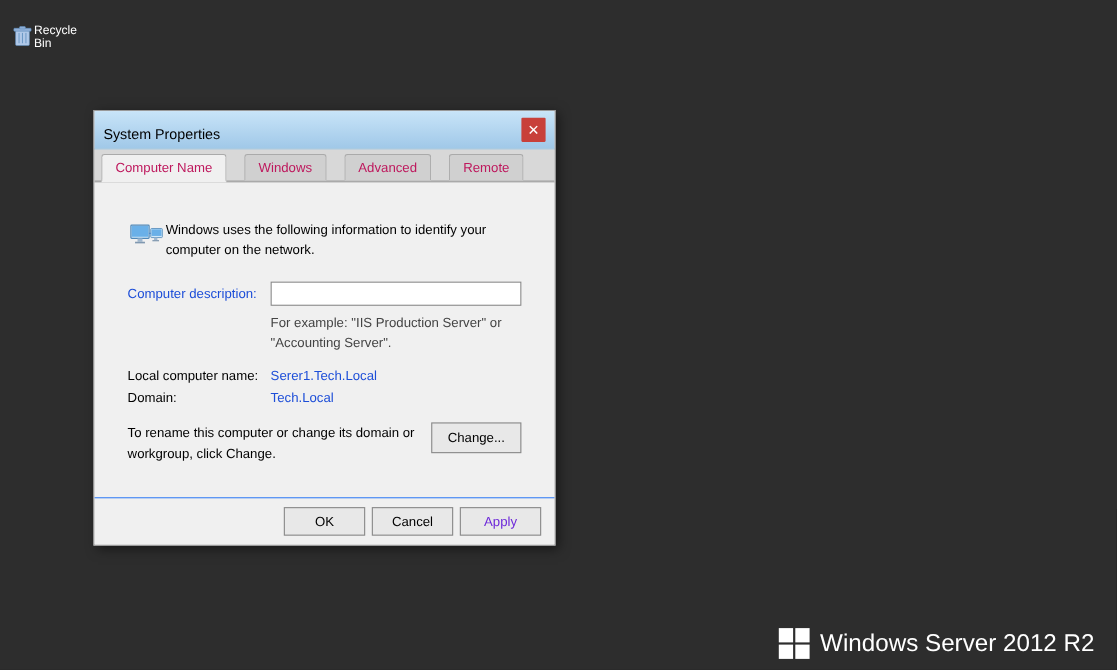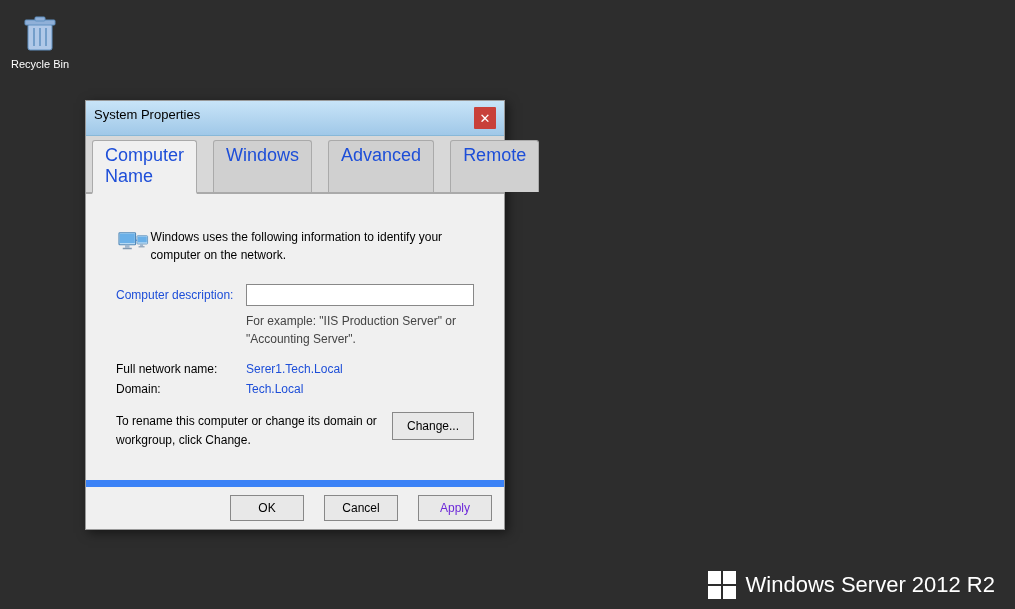--- a/index.html
+++ b/index.html
@@ -21,21 +21,20 @@
       background: #2d2d2d;
       position: relative;
     }
 
     
     .recycle-bin {
       position: absolute;
       top: 10px;
       left: 10px;
       display: flex;
-      flex-direction: column;
       align-items: center;
       color: white;
       font-size: 11px;
       cursor: pointer;
       width: 60px;
     }
     .recycle-bin-icon {
       width: 40px;
       height: 44px;
       margin-bottom: 4px;
@@ -73,21 +72,21 @@
       width: 420px;
       background: #f0f0f0;
       border: 1px solid #999;
       box-shadow: 3px 3px 10px rgba(0,0,0,0.5);
     }
 
     .dialog-titlebar {
       background: linear-gradient(to bottom, #c8e4f8, #a0c8e8);
       padding: 6px 8px;
       display: flex;
-      align-items: flex-start;
+      align-items: flex-end;
       justify-content: space-between;
       border-bottom: 1px solid #88b8d8;
       gap: 36px;
     }
     .dialog-title {
       font-size: 13px;
       font-weight: normal;
       color: #000;
     }
     .dialog-close-btn {
@@ -107,28 +106,28 @@
     
     .tabs {
       display: flex;
       background: #d8d8d8;
       border-bottom: 2px solid #aaa;
       padding-top: 4px;
       padding-left: 6px;
     }
     .tab {
       padding: 4px 12px 5px 12px;
-      font-size: 18px;
+      font-size: 12px;
       cursor: pointer;
       border: 1px solid #aaa;
       border-bottom: none;
       background: #d0d0d0;
       margin-right: 16px;
       border-radius: 3px 3px 0 0;
-      color: #1d4ed8;
+      color: #be185d;
       user-select: none;
     }
     .tab.active {
       background: #f0f0f0;
       border-bottom: 2px solid #f0f0f0;
       margin-bottom: -2px;
       font-weight: normal;
       z-index: 1;
       position: relative;
     }
@@ -212,24 +211,24 @@
       border: 1px solid #888;
       font-size: 12px;
       cursor: pointer;
       flex-shrink: 0;
     }
 
     
     .dialog-footer {
       background: #f0f0f0;
       padding: 8px 12px;
-      border-top: 7px solid #3b82f6;
+      border-top: 1px solid #3b82f6;
       display: flex;
       justify-content: flex-end;
-      gap: 20px;
+      gap: 6px;
     }
     .footer-btn {
       width: 74px;
       height: 26px;
       background: #e8e8e8;
       border: 1px solid #888;
       font-size: 12px;
       cursor: pointer;
     }
     .footer-btn.disabled {
@@ -321,21 +320,21 @@
         <label class="form-label">Computer description:</label>
         <input class="form-input" type="text" style="">
       </div>
 
       <div class="form-hint">
         <span>For example: "IIS Production Server" or</span><br>
         <span>"Accounting Server".</span>
       </div>
 
       <div class="info-field-row">
-        <span class="info-field-label">Full network name:</span>
+        <span class="info-field-label">Local computer name:</span>
         <span class="info-field-value">Serer1.Tech.Local</span>
       </div>
 
       <div class="info-field-row">
         <span class="info-field-label">Domain:</span>
         <span class="info-field-value">Tech.Local</span>
       </div>
 
       <div class="rename-section">
         <p class="rename-text">To rename this computer or change its domain or workgroup, click Change.</p>

